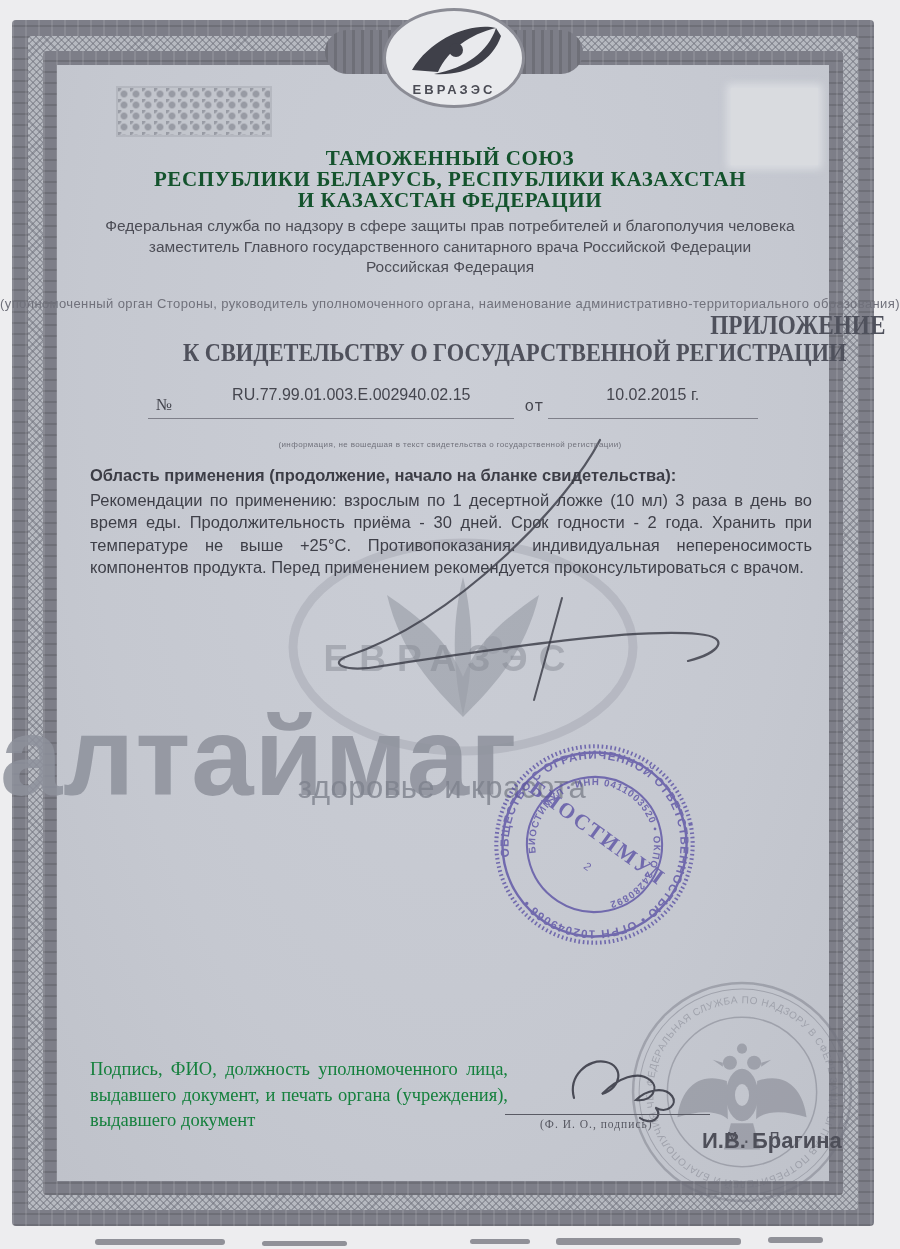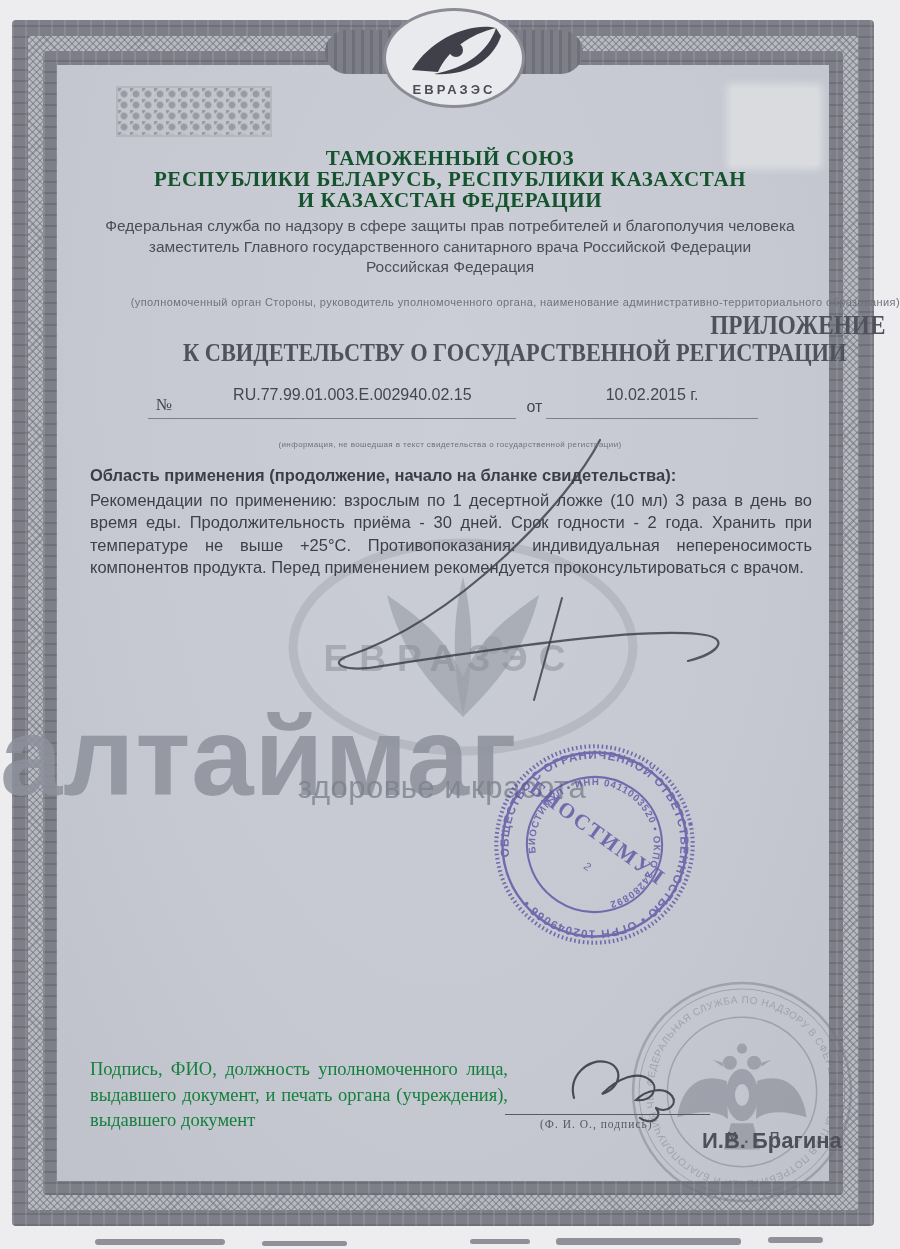--- a/index.html
+++ b/index.html
@@ -35,35 +35,35 @@
     background-image:repeating-linear-gradient(90deg,rgba(0,0,0,.12) 0 3px,transparent 3px 9px);}
   .logo-oval{position:absolute;inset:0;background:#e9eaed;border:3px solid #8b8c95;border-radius:50%;}
   .logo-swoosh{position:absolute;left:21px;top:10px;}
   .logo-label{position:absolute;left:0;right:0;bottom:11px;text-align:center;
     font:bold 13px "Liberation Sans",sans-serif;letter-spacing:3px;color:#4b4c55;}
 
   
   .header{position:absolute;left:65px;top:148px;width:770px;text-align:center;color:#474853;}
   .h-org{font-family:"Liberation Serif",serif;font-weight:bold;font-size:21px;line-height:21px;letter-spacing:.6px;color:#14532d;}
   .h-agency{font-size:15.5px;line-height:19.5px;color:#4c4d56;margin-top:1px;}
-  .h-foot{position:absolute;left:0;right:0;top:296px;text-align:right;font-size:11px;letter-spacing:.4px;color:#70717b;}
+  .h-foot{position:absolute;left:0;right:0;top:296px;text-align:left;font-size:13px;letter-spacing:.4px;color:#70717b;}
 
   
   .title{position:absolute;left:0;right:0;top:311px;text-align:right;color:#4f515c;}
   .title .t1,.title .t2{display:inline-block;transform:scaleX(.86);transform-origin:center;
     font-family:"Liberation Serif",serif;font-weight:bold;}
   .title .t1{font-size:27px;line-height:28px;}
   .title .t2{font-size:26px;line-height:28px;}
 
   
   .reg-row{position:absolute;left:148px;top:386px;width:610px;display:flex;align-items:flex-end;color:#45464f;}
   .reg-no{font-family:"Liberation Serif",serif;font-size:17px;border-bottom:1.2px solid #7e7f89;padding:0 16px 3px 8px;}
   .reg-line{border-bottom:1.2px solid #7e7f89;text-align:center;padding-bottom:14px;font-size:16px;}
   .reg-number{flex:1.55;}
-  .reg-ot{font-family:Liberation Sans, sans-serif;font-size:16px;padding:0 4px 3px 10px;}
+  .reg-ot{font-family:Liberation Mono, monospace;font-size:16px;padding:0 4px 3px 10px;}
   .reg-date{flex:1;}
   .reg-foot{position:absolute;left:0;right:0;top:440px;text-align:center;font-size:8px;letter-spacing:.4px;color:#70717b;}
 
   
   .app-heading{position:absolute;left:90px;top:466px;width:722px;font-size:16.5px;font-weight:bold;color:#3c3d46;}
   .app-paragraph{position:absolute;left:90px;top:489px;width:722px;font-size:16.5px;line-height:22.4px;
     text-align:justify;color:#3e3f48;}
 
   
   .wm-emblem{position:absolute;left:285px;top:520px;opacity:.8;}

